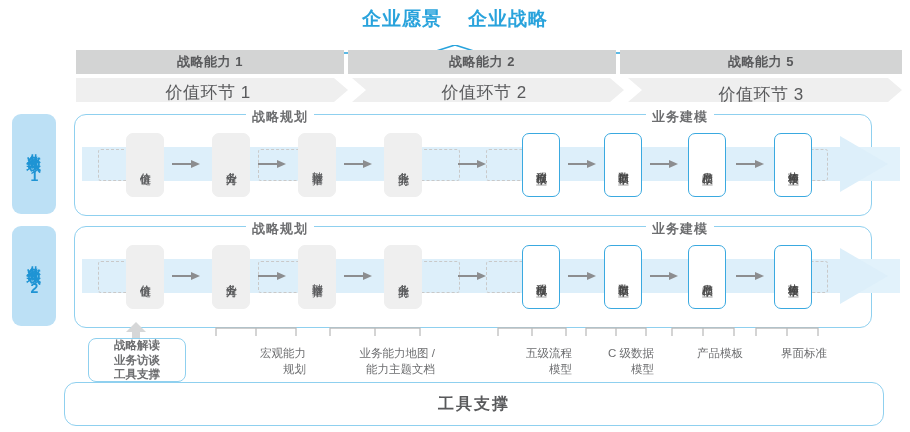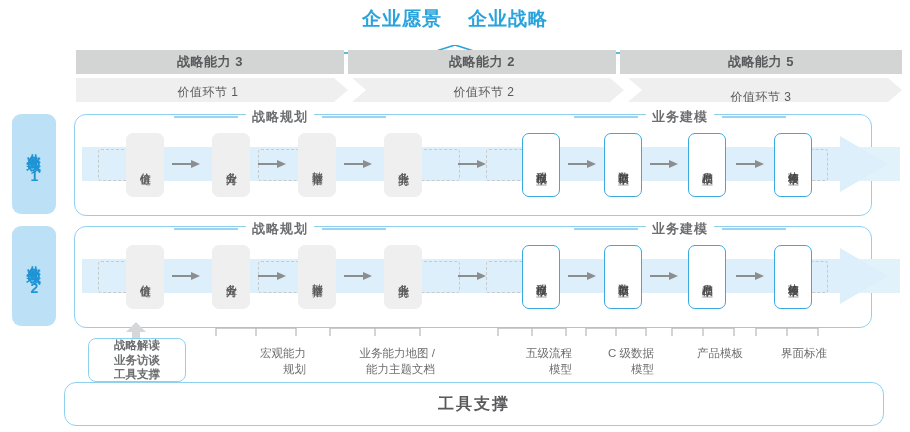--- a/index.html
+++ b/index.html
@@ -33,21 +33,21 @@
   .cap-bar:nth-child(2){flex:0 0 268px;}
   .cap-bar:nth-child(3){flex:0 0 282px;}
 
   
   .vc-bars{
     position:absolute;left:76px;top:78px;width:826px;height:24px;
   }
   .vc-bar{
     position:absolute;top:0;height:28px;background:#efefef;
     display:flex;align-items:center;justify-content:center;
-    font-size:12px;color:#58595b;letter-spacing:.5px;
+    font-size:17px;color:#58595b;letter-spacing:.5px;
   }
   .vc1{left:0;width:272px;clip-path:polygon(0 0,258px 0,272px 12px,258px 24px,0 24px);}
   .vc2{left:276px;width:272px;clip-path:polygon(0 0,258px 0,272px 12px,258px 24px,0 24px,14px 12px);}
   .vc3{left:552px;width:274px;clip-path:polygon(0 0,260px 0,274px 12px,260px 24px,0 24px,14px 12px);align-items:flex-end;}
   .vc-label{position:relative;left:-4px;}
 
   
   .domain-chip{
     position:absolute;left:12px;width:44px;
     background:#bce0f5;border-radius:9px;
@@ -84,21 +84,21 @@
 
   
   .dash-seg{
     position:absolute;height:30px;border:1.4px dashed #c9c9c9;border-radius:3px;
     background:rgba(255,255,255,0);
   }
 
   
   .sec-head{
     position:absolute;height:16px;display:flex;align-items:center;justify-content:center;gap:8px;
-    font-size:13px;font-weight:bold;color:#6d6e70;letter-spacing:1px;
+    font-size:13px;font-weight:bold;color:#6d6e70;letter-spacing:1px;flex-direction:column;
   }
   .sec-head .ln{height:1.4px;background:#9ad4ef;width:64px;}
   .sh1a{left:100px;top:109px;width:360px;}
   .sh1b{left:500px;top:109px;width:360px;}
   .sh2a{left:100px;top:221px;width:360px;}
   .sh2b{left:500px;top:221px;width:360px;}
   .sec-head .title-txt{background:#fff;padding:0 6px;white-space:nowrap;}
 
   
   .node{
@@ -156,21 +156,21 @@
   <div class="title-row">
     <span>企业愿景</span>
     <span>企业战略</span>
   </div>
   <svg class="title-rule" width="910" height="10" viewBox="0 0 910 10">
     <path d="M76 8 L430 8 L455 0 L480 8 L834 8" fill="none" stroke="#29a3dc" stroke-width="1.6"></path>
   </svg>
 
   <div class="cap-bars">
     <div class="cap-bar">
-        <span>战略能力 3</span>
+        <span>战略能力 1</span>
       </div>
     <div class="cap-bar">
         <span>战略能力 2</span>
       </div>
     <div class="cap-bar">
         <span>战略能力 5</span>
       </div>
   </div>
 
   <div class="vc-bars">

